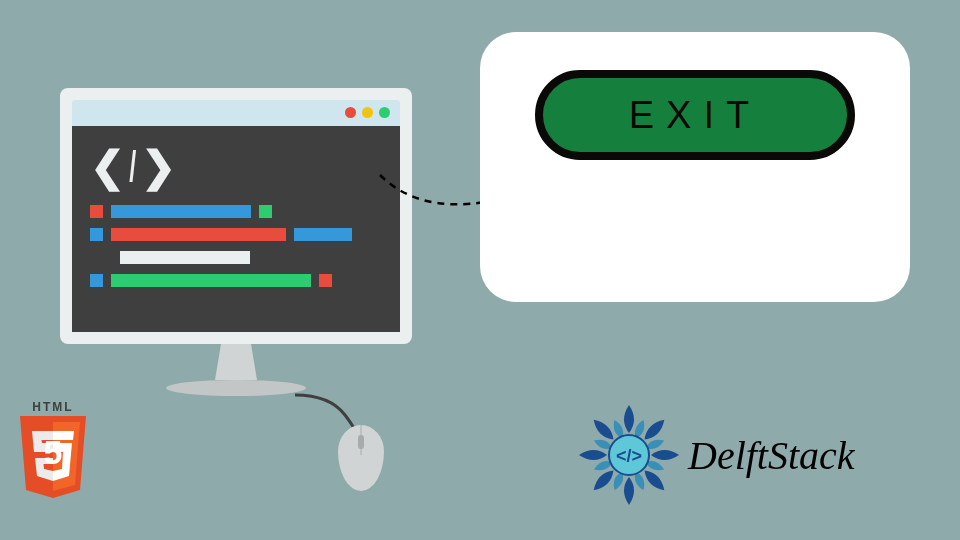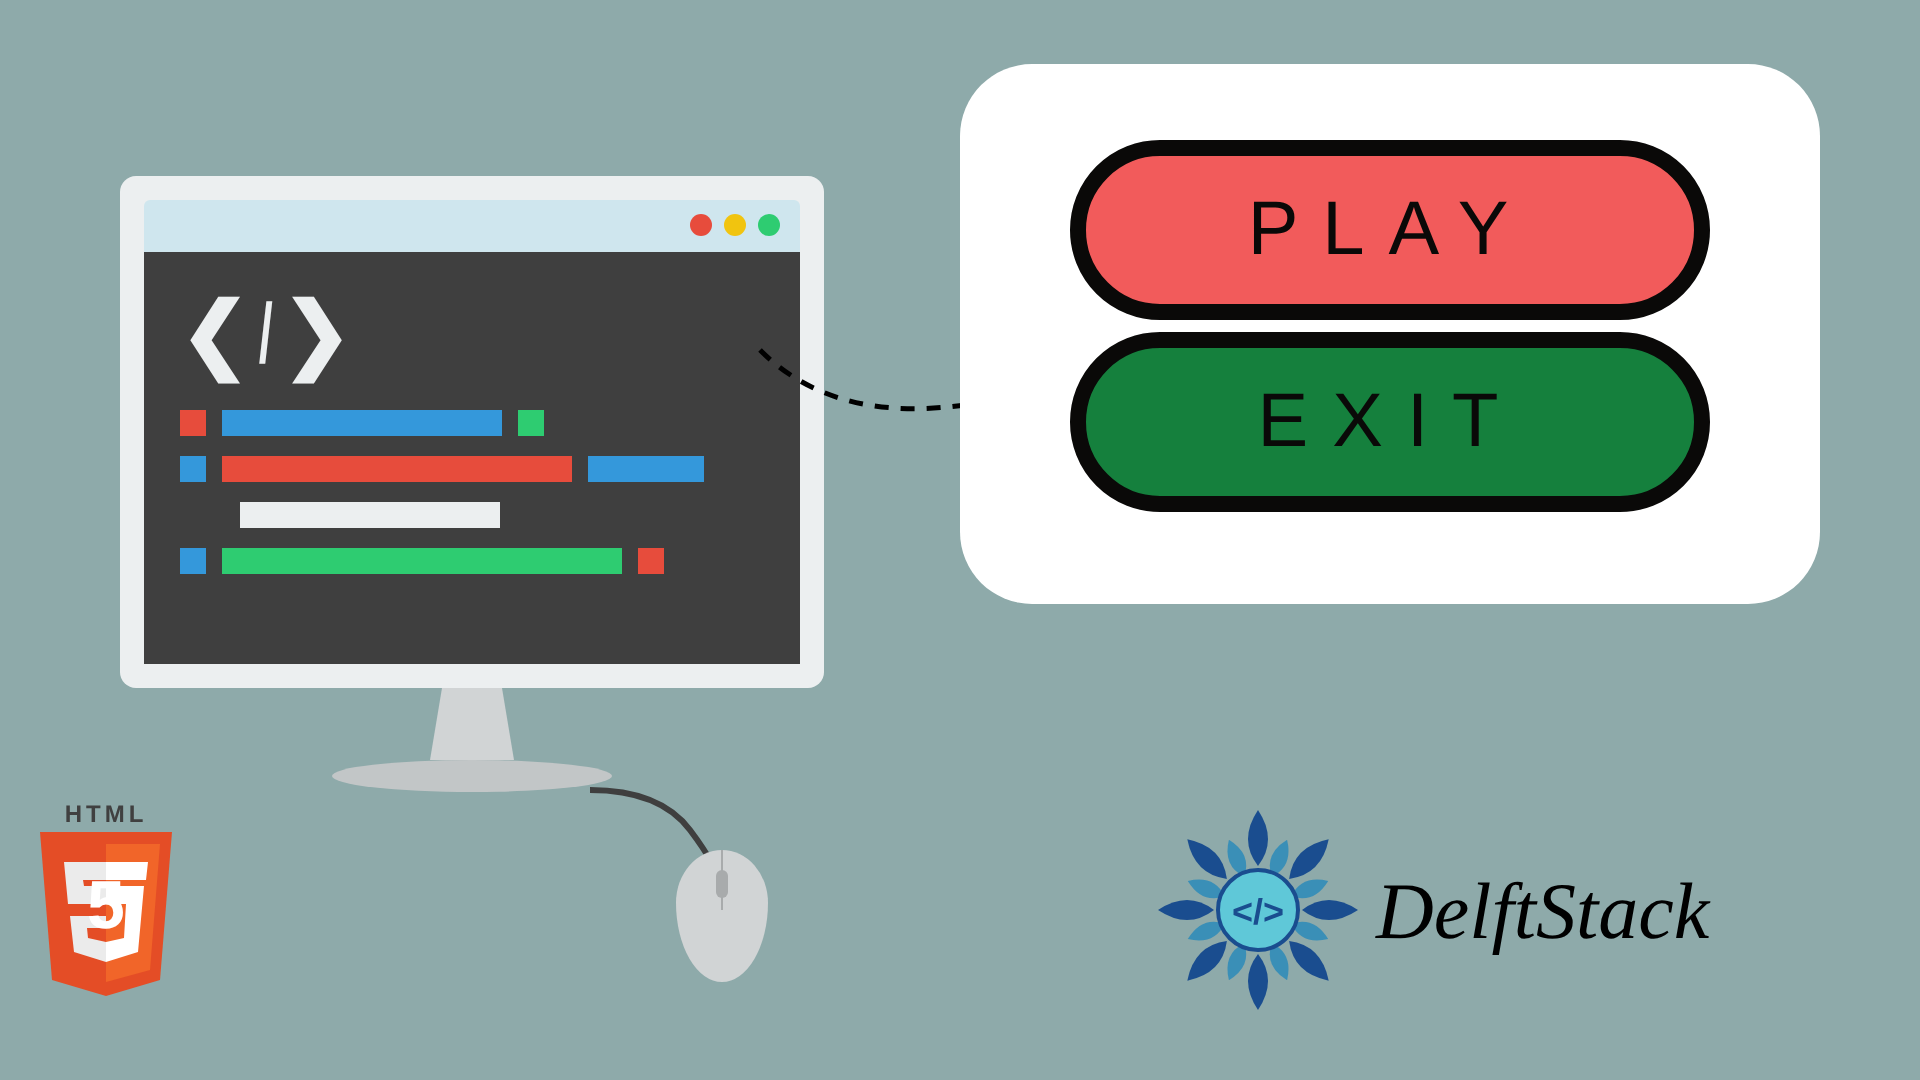--- a/index.html
+++ b/index.html
@@ -284,23 +284,20 @@
   <path d="M 5 5 Q 50 50 138 26" stroke="#000" stroke-width="2.5" fill="none" stroke-dasharray="7 6"></path>
   <path d="M 140 26 L 128 18 M 140 26 L 128 34" stroke="#000" stroke-width="2.5" fill="none"></path>
 </svg>
 
 <div class="bubble">
   <svg class="bubble-tail" width="70" height="90" viewBox="0 0 70 90">
     <path d="M 60 10 Q 15 20 5 75 Q 35 50 60 55 Z" fill="#fff"></path>
     <path d="M 5 75 Q 20 55 40 48" fill="none" stroke="#c9c9c9" stroke-width="1"></path>
   </svg>
   <div class="bubble-content">
-    <div class="btn btn-play">
-      <span>PLAY</span>
-    </div>
     <div class="btn btn-exit">
       <span>EXIT</span>
     </div>
   </div>
 </div>
 
 <div class="html5-badge">
   <div class="html5-label">HTML</div>
   <svg class="html5-shield" viewBox="0 0 78 92">
     <path d="M 6 0 L 72 0 L 66 74 L 39 82 L 12 74 Z" fill="#e44d26"></path>

